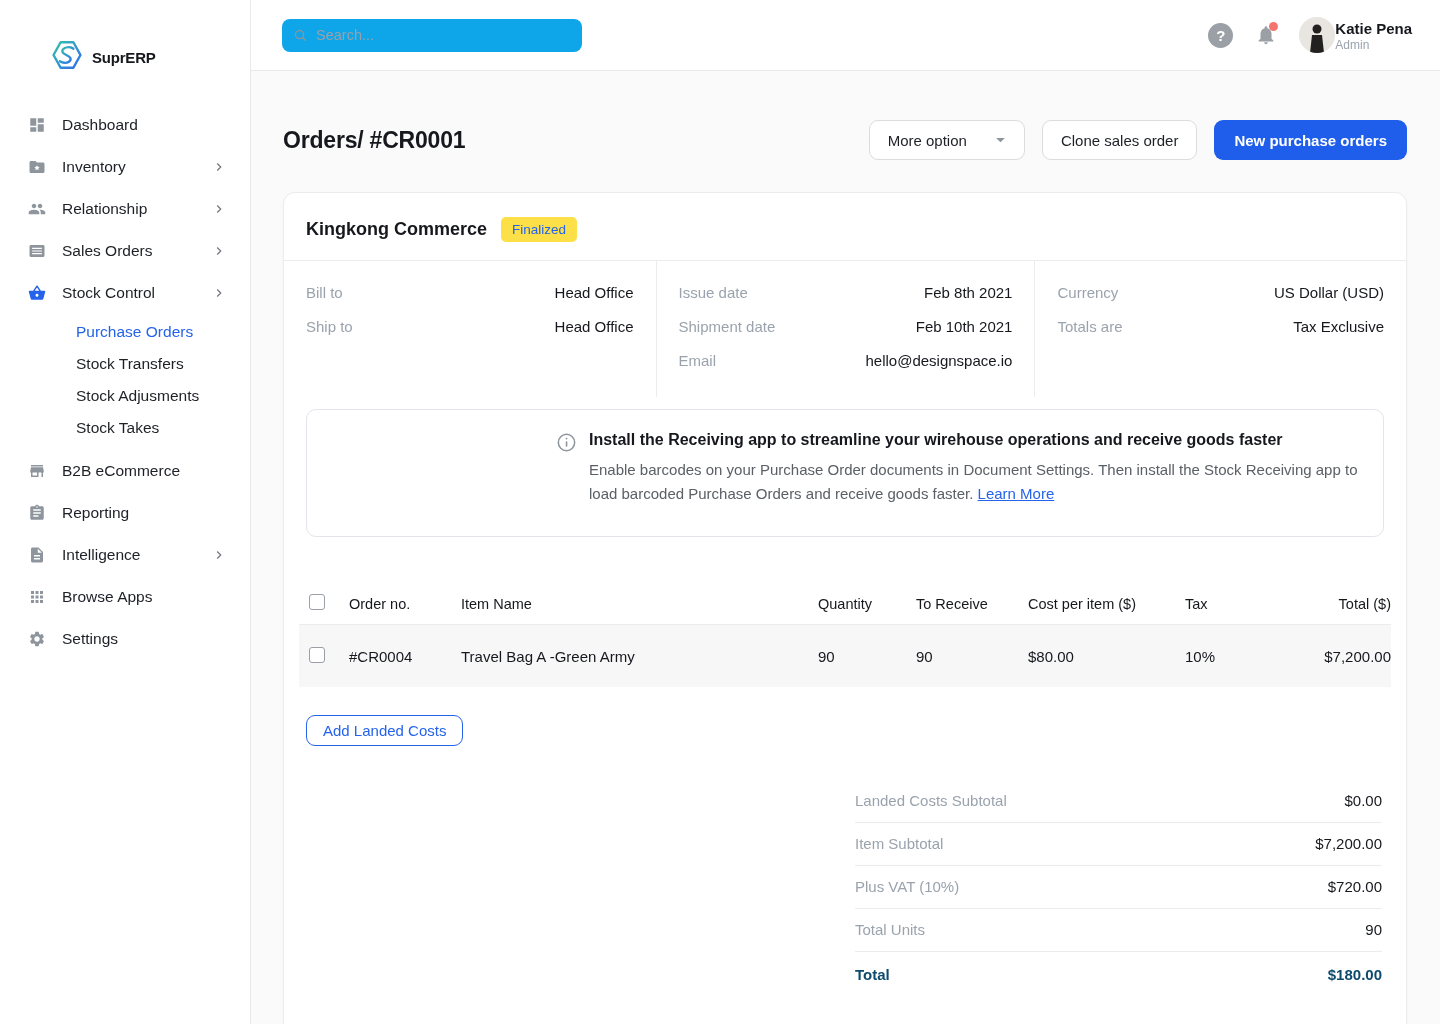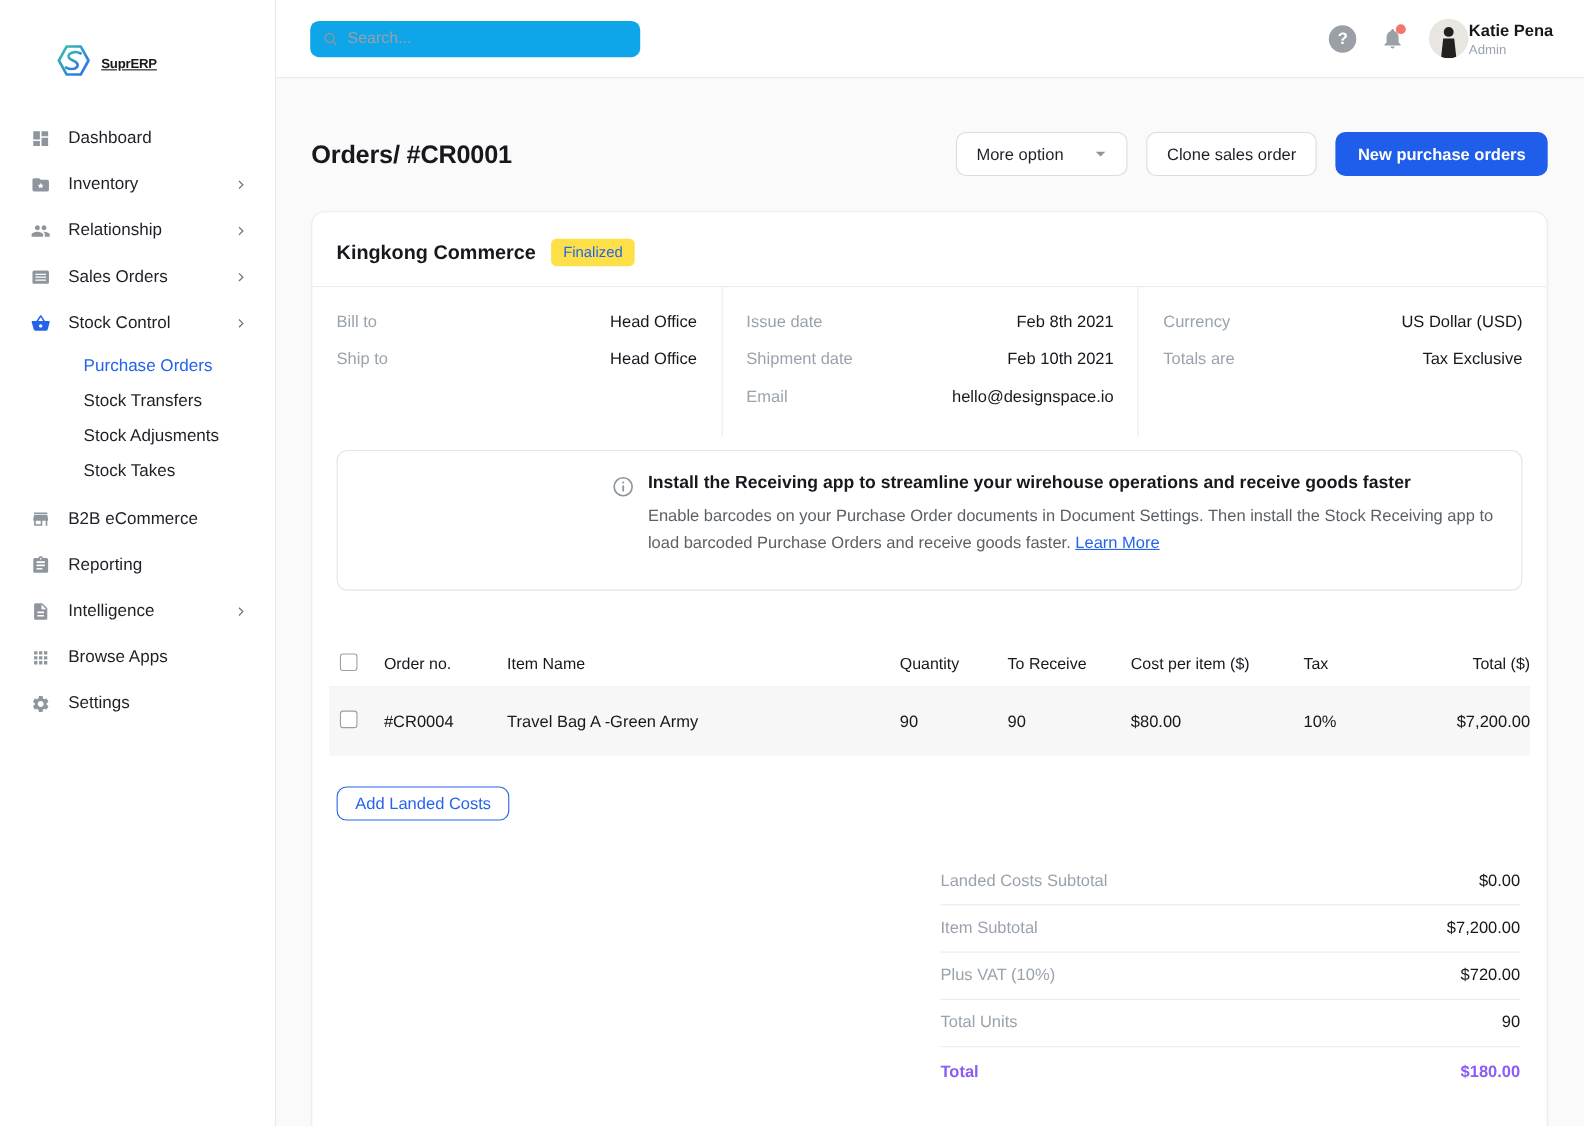--- a/index.html
+++ b/index.html
@@ -11,21 +11,21 @@
     overflow:hidden;
   }
   .app { display:flex; width:1440px; height:1024px; }
 
   
   .sidebar {
     width:251px; min-width:251px; background:#fff;
     border-right:1px solid #e8e9eb; padding-top:38px;
   }
   .logo { display:flex; align-items:center; gap:8px; padding-left:50px; margin-bottom:28px; }
-  .logo-text { font-size:12px; font-weight:700; letter-spacing:-0.2px;text-decoration:underline; }
+  .logo-text { font-size:15px; font-weight:700; letter-spacing:-0.2px; }
   .nav-item {
     display:flex; align-items:center; height:42px; padding:0 24px 0 28px;
     cursor:pointer; font-size:15.5px; color:#1d2026;
   }
   .nav-icon { width:18px; height:18px; margin-right:16px; display:flex; align-items:center; justify-content:center; }
   .nav-icon svg { width:18px; height:18px; fill:#8f959d; }
   .nav-icon.blue svg { fill:#2563eb; }
   .nav-label { flex:1; font-weight:500; }
   .nav-chevron { width:14px; height:14px; }
   .nav-chevron svg { width:14px; height:14px; stroke:#6f747c; fill:none; stroke-width:2; }
@@ -132,21 +132,21 @@
     font-family:"Liberation Sans", sans-serif;
   }
   .totals { width:527px; margin:34px 24px 0 auto; padding-bottom:42px; }
   .totals-row {
     display:flex; justify-content:space-between; align-items:center;
     padding:12px 0 13px; border-bottom:1px solid #ececef; font-size:15px;
   }
   .totals-row .t-label { color:#9aa3ad; }
   .totals-row .t-value { color:#16181d; }
   .totals-row.bold { border-bottom:none; padding-top:14px; }
-  .totals-row.bold .t-label, .totals-row.bold .t-value { color:#8b5cf6; font-weight:700; }
+  .totals-row.bold .t-label, .totals-row.bold .t-value { color:#0c4a6e; font-weight:700; }
 </style>
 </head>
 <body>
 
 <div class="app">
 
   <aside class="sidebar">
     <div class="logo">
       <span>
         <svg width="34" height="34" viewBox="0 0 48 48">

